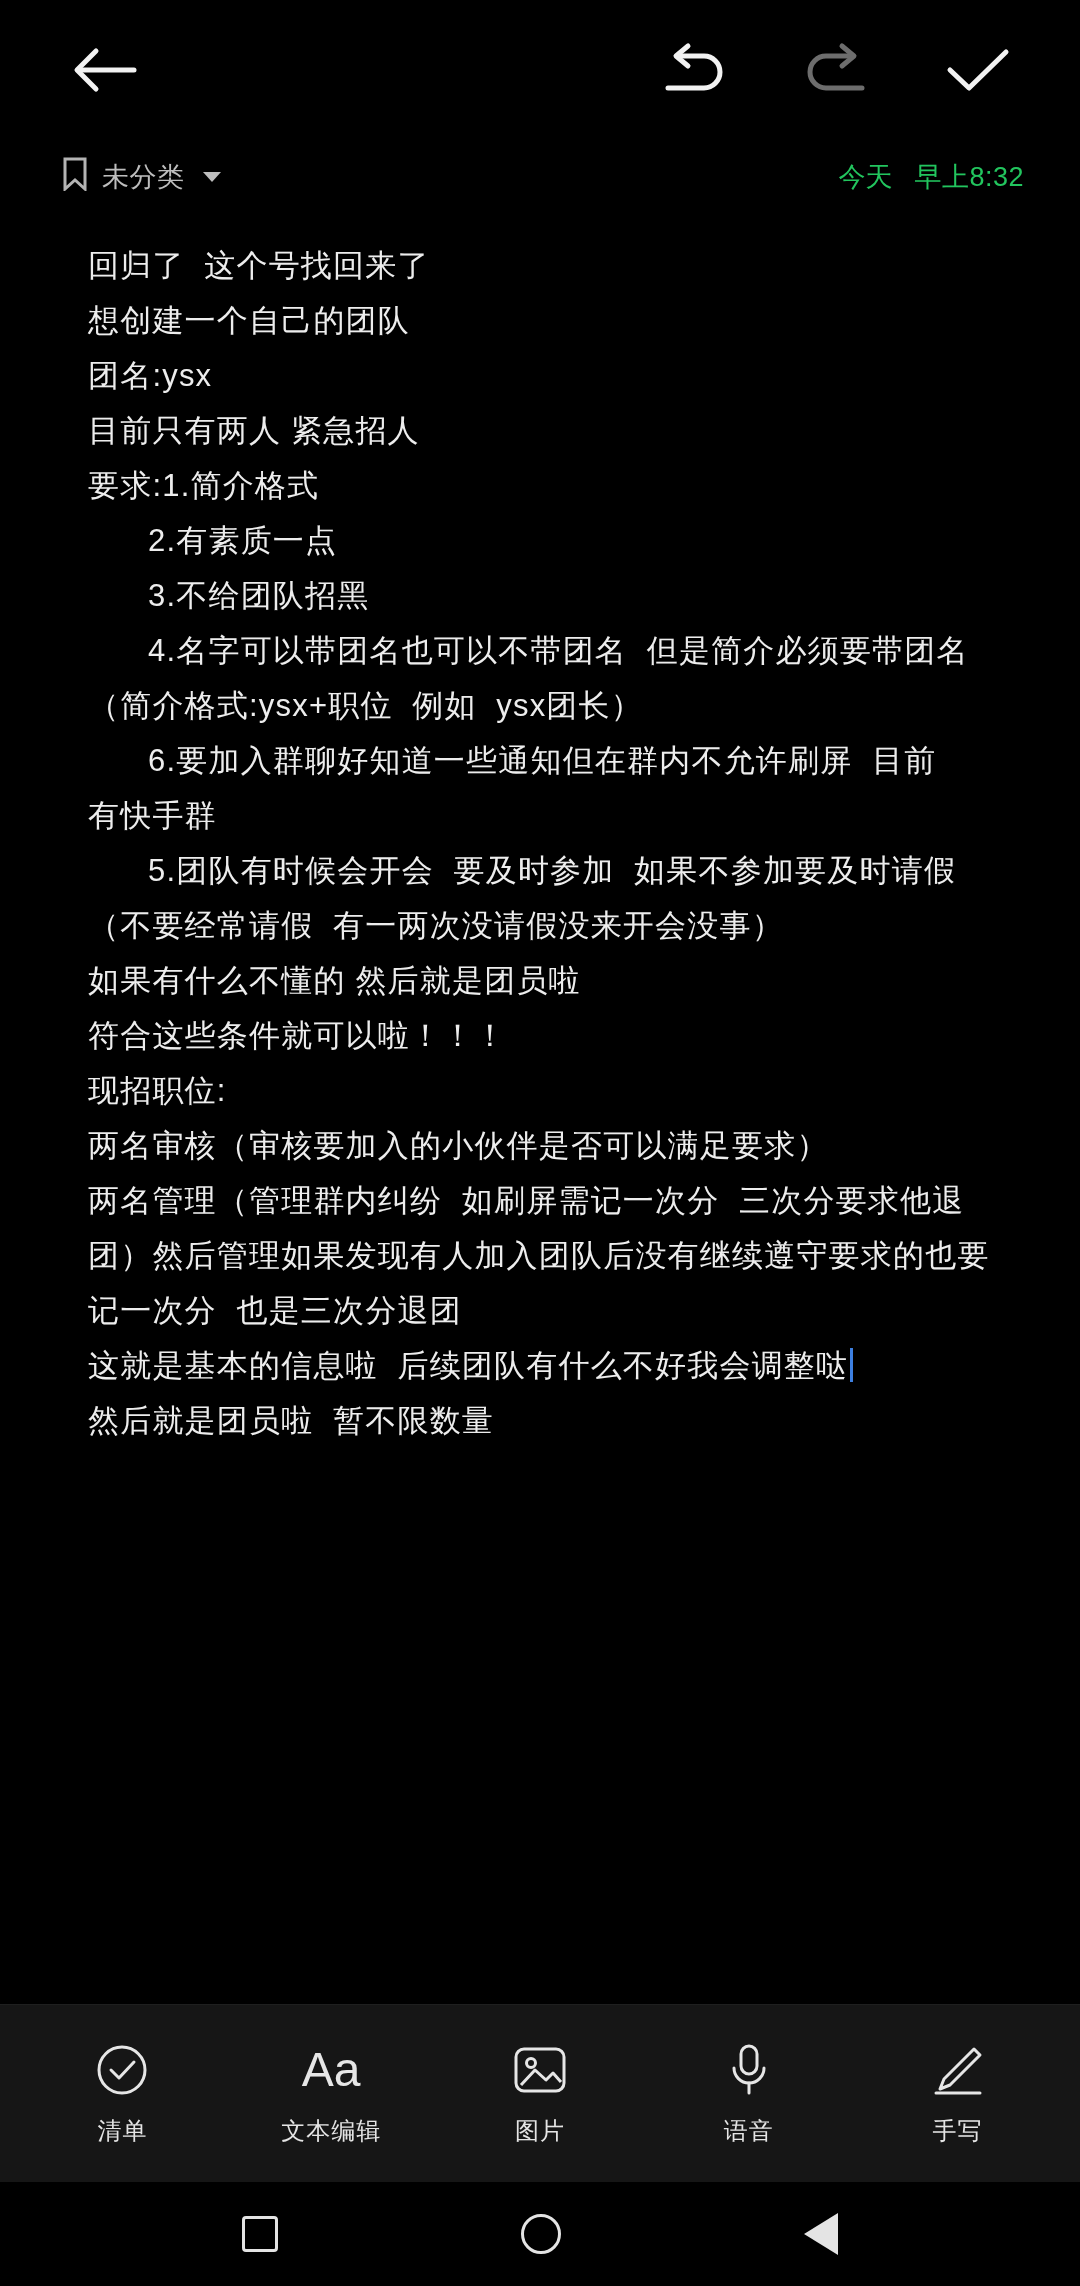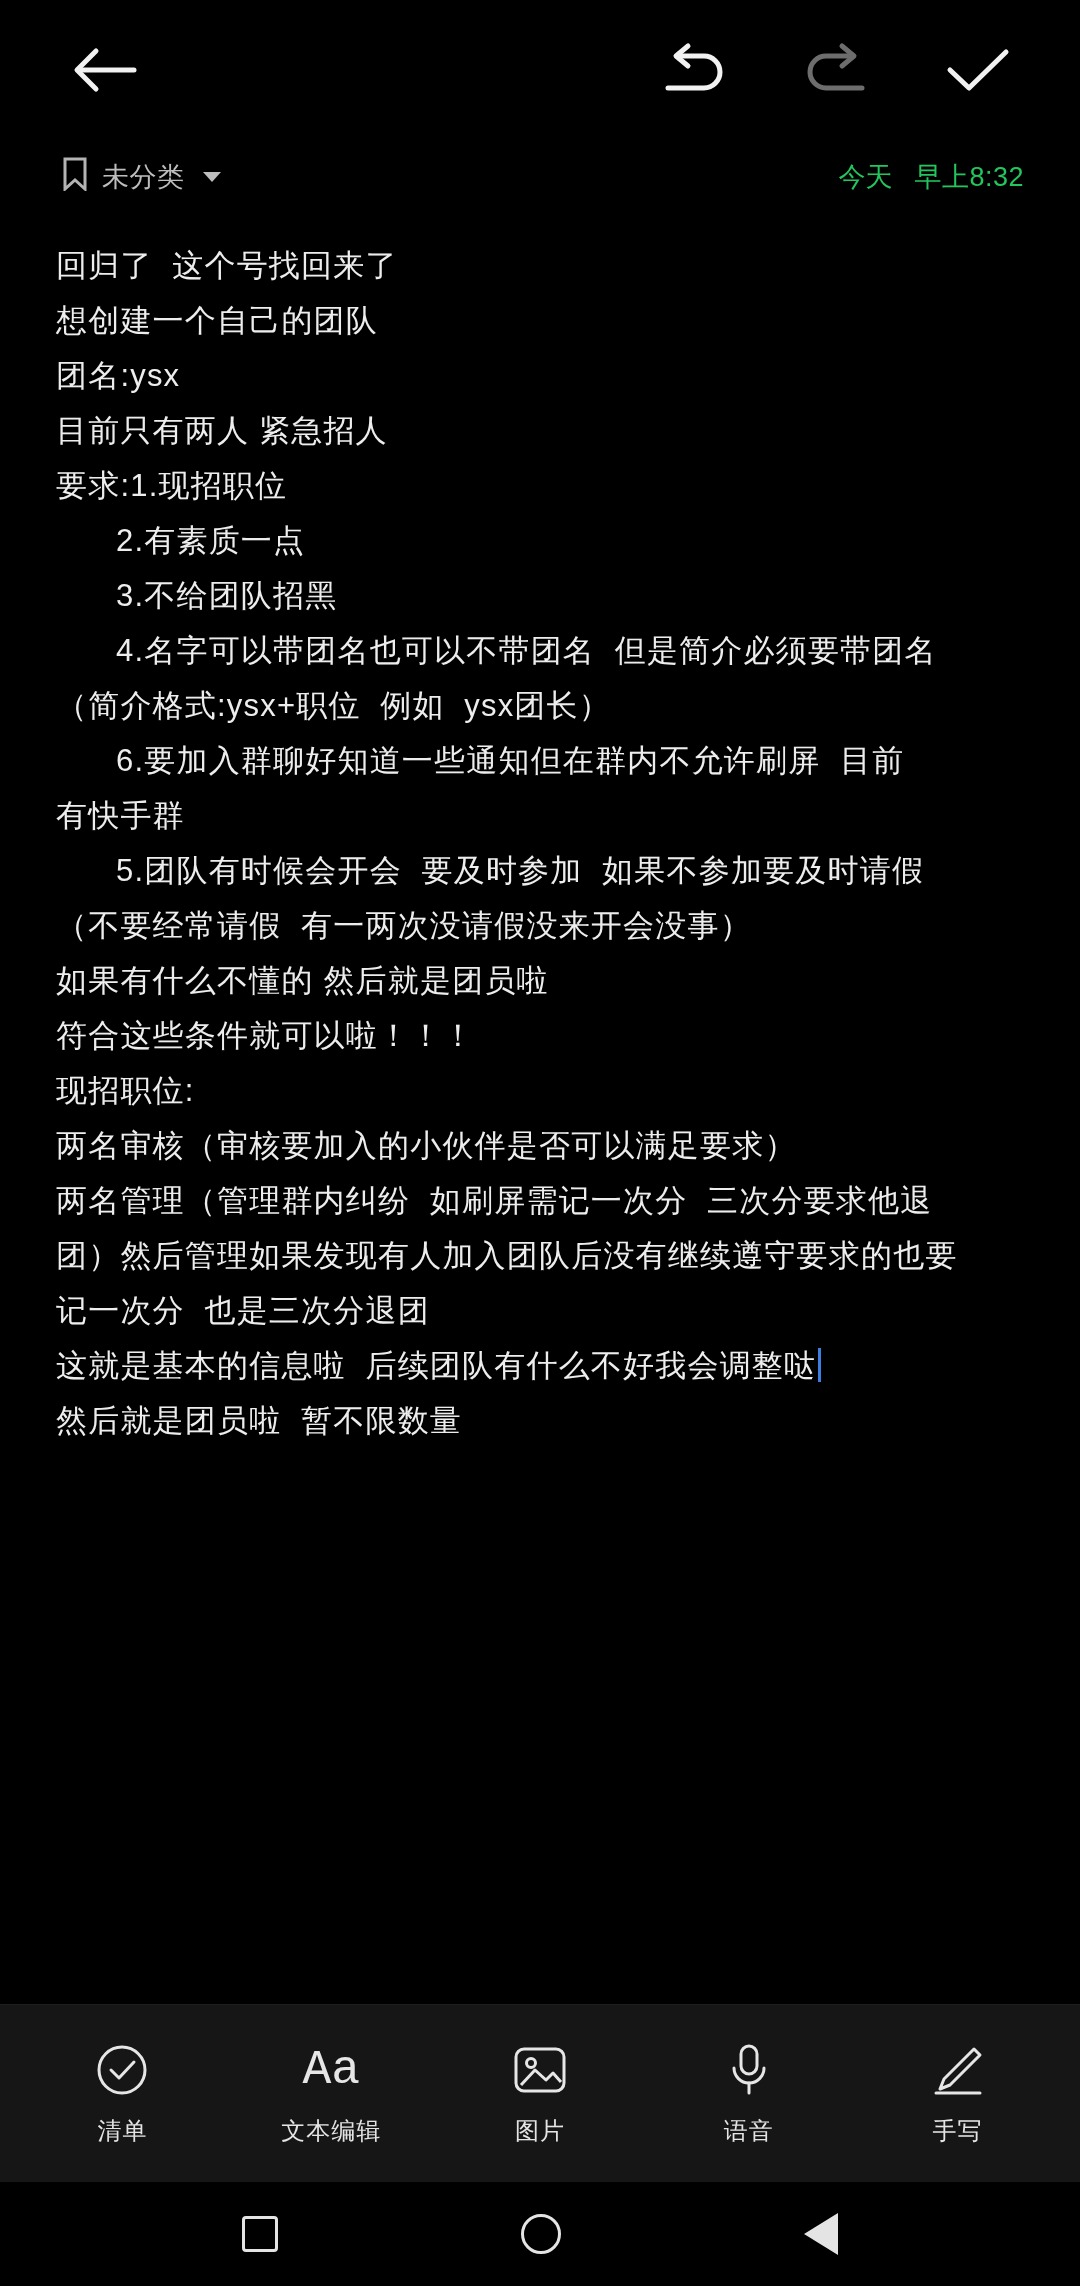--- a/index.html
+++ b/index.html
@@ -58,21 +58,21 @@
     border-top: 10px solid #bdbdbd;
     margin-left: 4px;
   }
   .metarow .spacer { flex: 1 1 auto; }
   .timewrap { display: flex; align-items: baseline; gap: 22px; color: #22c55e; font-size: 27px;}
   .timewrap .t2 { letter-spacing: .5px; }
 
   
   .note {
     flex: 1 1 auto;
-    padding: 24px 48px 0 56px;
+    padding: 24px 48px 0 88px;
     overflow: hidden;
   }
   .line {
     font-size: 31px;
     line-height: 55px;
     color: #ededed;
     letter-spacing: 1.2px;
     white-space: pre-wrap;
     word-break: break-all;
     font-family: "Liberation Sans", "DejaVu Sans", sans-serif;
@@ -100,21 +100,21 @@
   .tool {
     width: 170px;
     display: flex;
     flex-direction: column;
     align-items: center;
     gap: 16px;
     color: #e6e6e6;
   }
   .tool .glyph { height: 58px; display: flex; align-items: center; justify-content: center; }
   .tool .tlabel { font-size: 24px; color: #e5e5e5; letter-spacing: 1px; }
-  .tool .aa { font-size: 48px; font-family: Liberation Mono, monospace; line-height: 58px; }
+  .tool .aa { font-size: 48px; font-family: Liberation Sans, sans-serif; line-height: 58px; }
 
   
   .navbar {
     flex: 0 0 auto;
     height: 104px;
     background: #000;
     display: flex;
     align-items: center;
     justify-content: space-around;
     padding: 0 120px;
@@ -177,21 +177,21 @@
       <span class="t1">今天</span>
       <span class="t2">早上8:32</span>
     </div>
   </div>
 
   <div class="note" id="note-body">
       <div class="line">回归了  这个号找回来了</div>
       <div class="line">想创建一个自己的团队</div>
       <div class="line">团名:ysx</div>
       <div class="line">目前只有两人 紧急招人</div>
-      <div class="line">要求:1.现招职位</div>
+      <div class="line">要求:1.简介格式</div>
       <div class="line indent">2.有素质一点</div>
       <div class="line indent">3.不给团队招黑</div>
       <div class="line indent">4.名字可以带团名也可以不带团名  但是简介必须要带团名</div>
       <div class="line">（简介格式:ysx+职位  例如  ysx团长）</div>
       <div class="line indent">6.要加入群聊好知道一些通知但在群内不允许刷屏  目前</div>
       <div class="line">有快手群</div>
       <div class="line indent">5.团队有时候会开会  要及时参加  如果不参加要及时请假</div>
       <div class="line">（不要经常请假  有一两次没请假没来开会没事）</div>
       <div class="line">如果有什么不懂的 然后就是团员啦</div>
       <div class="line">符合这些条件就可以啦！！！</div>

